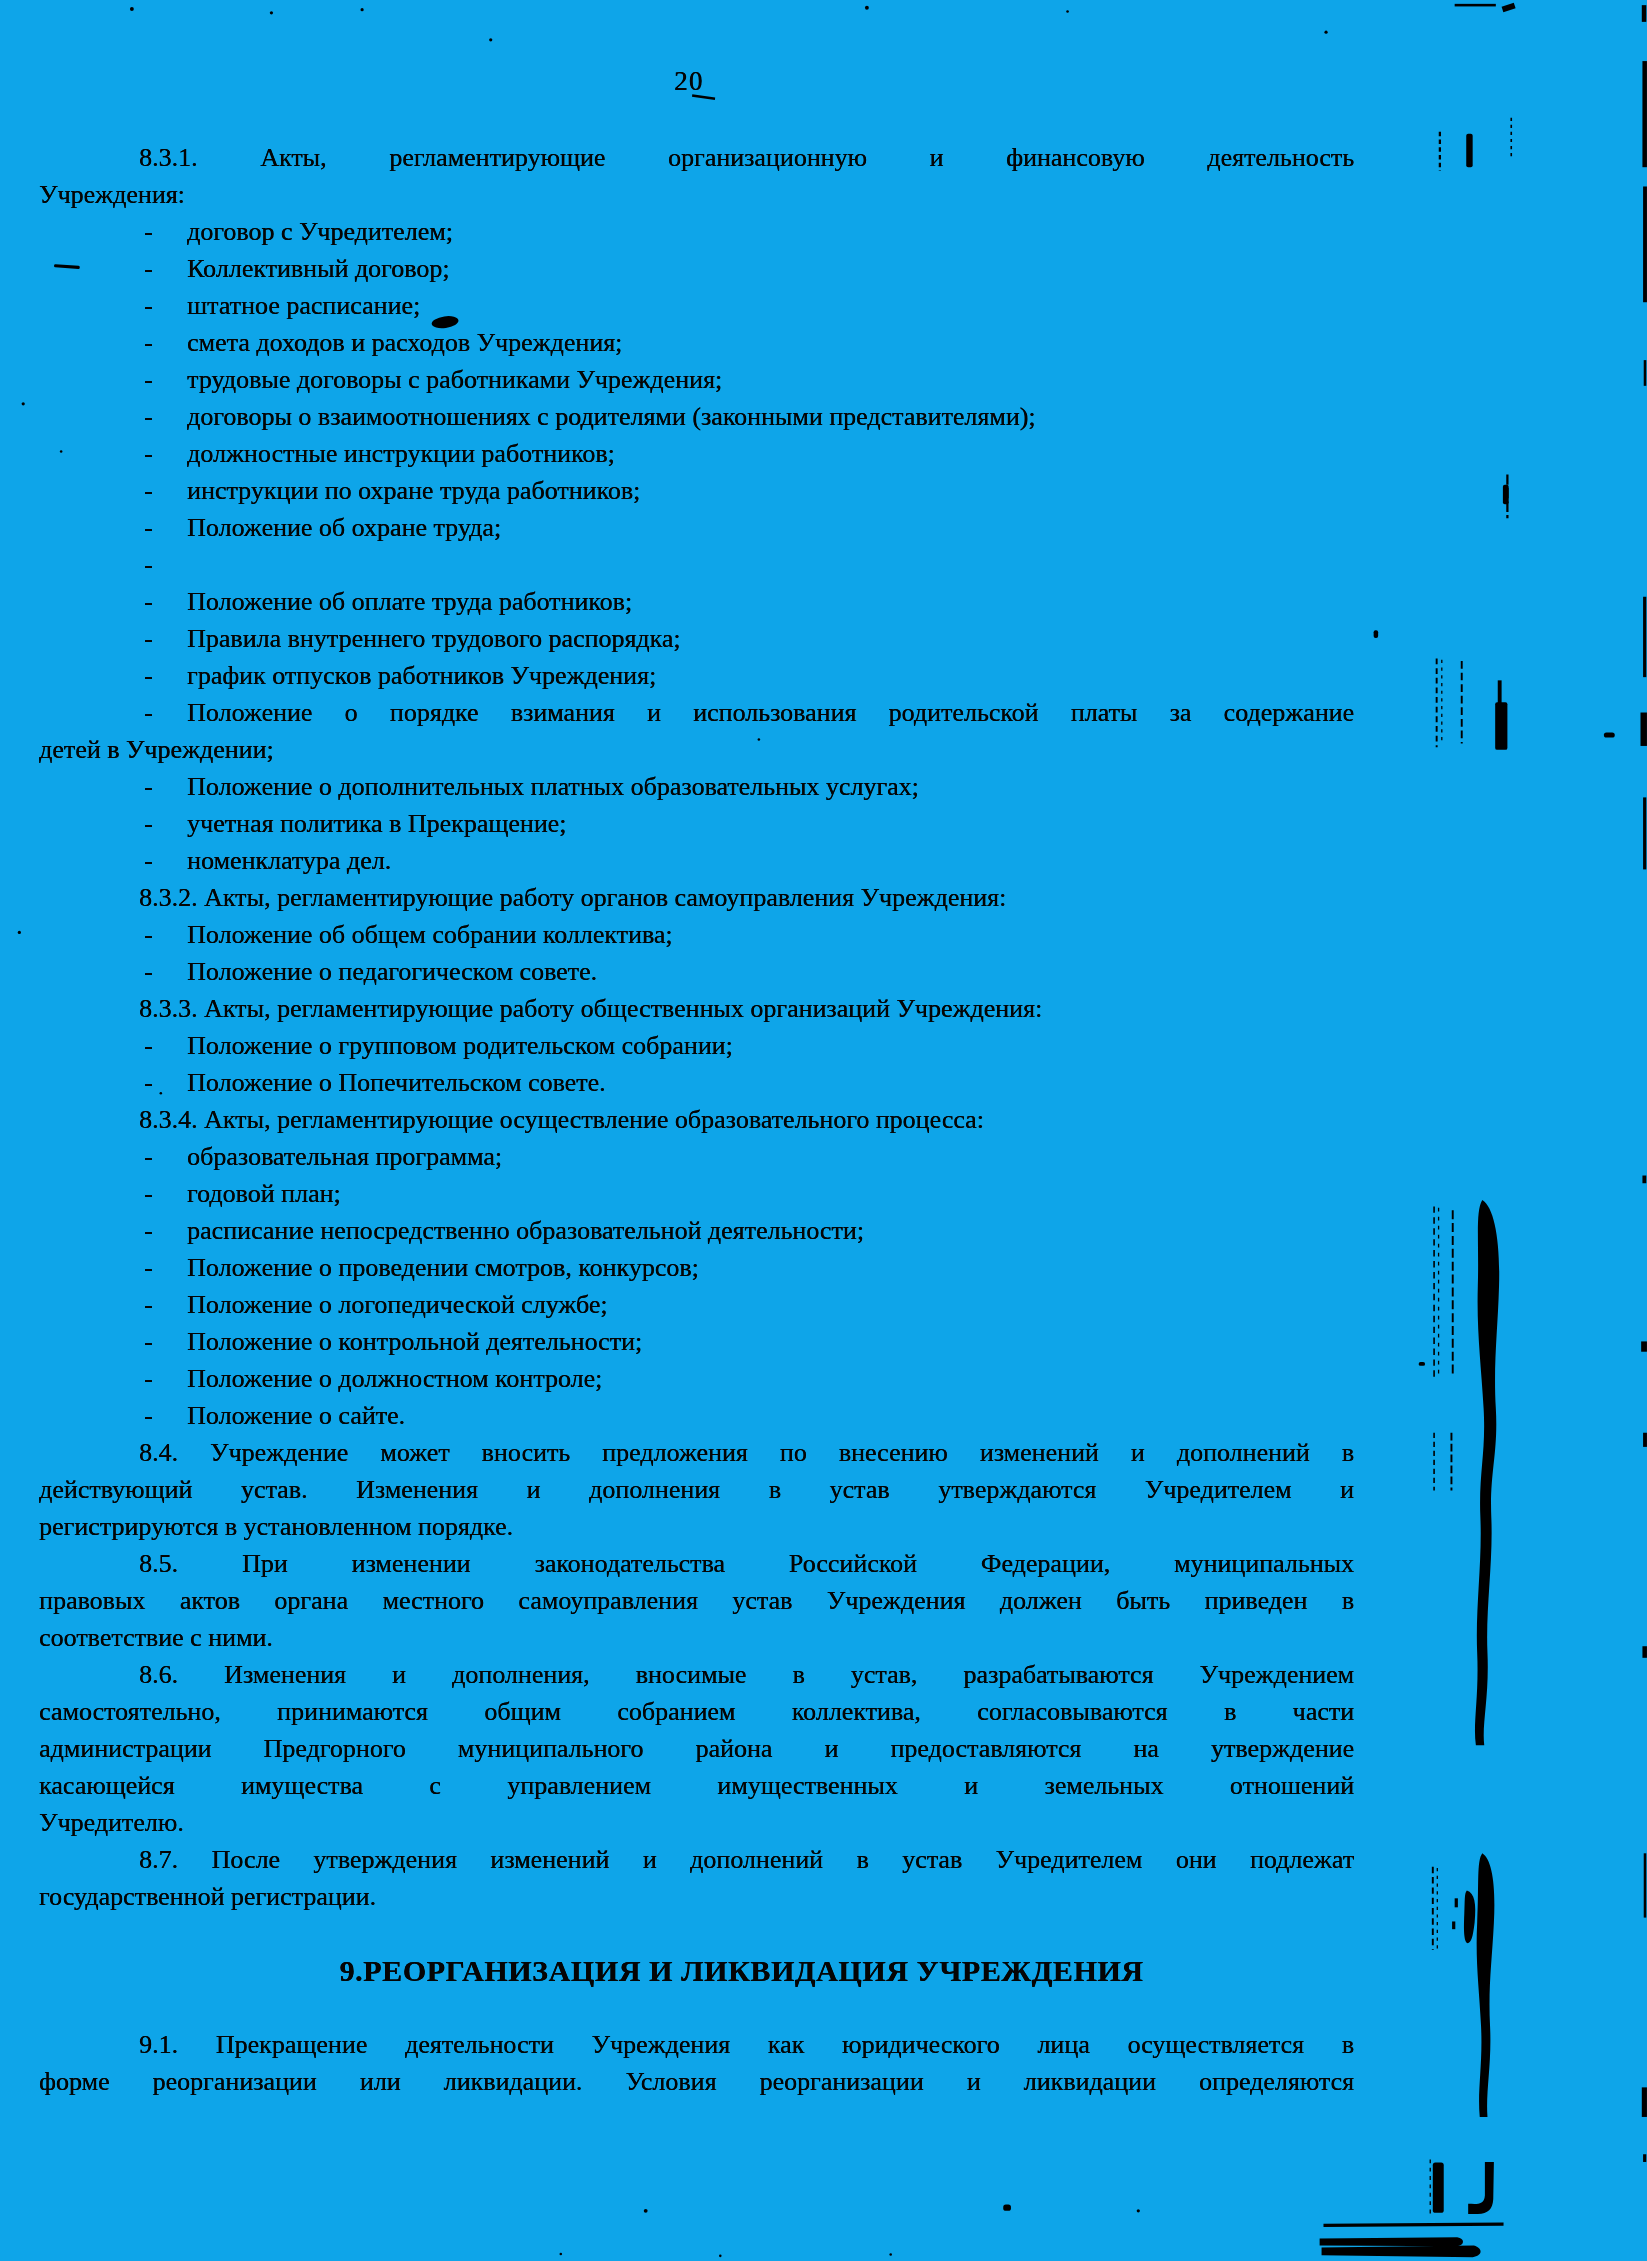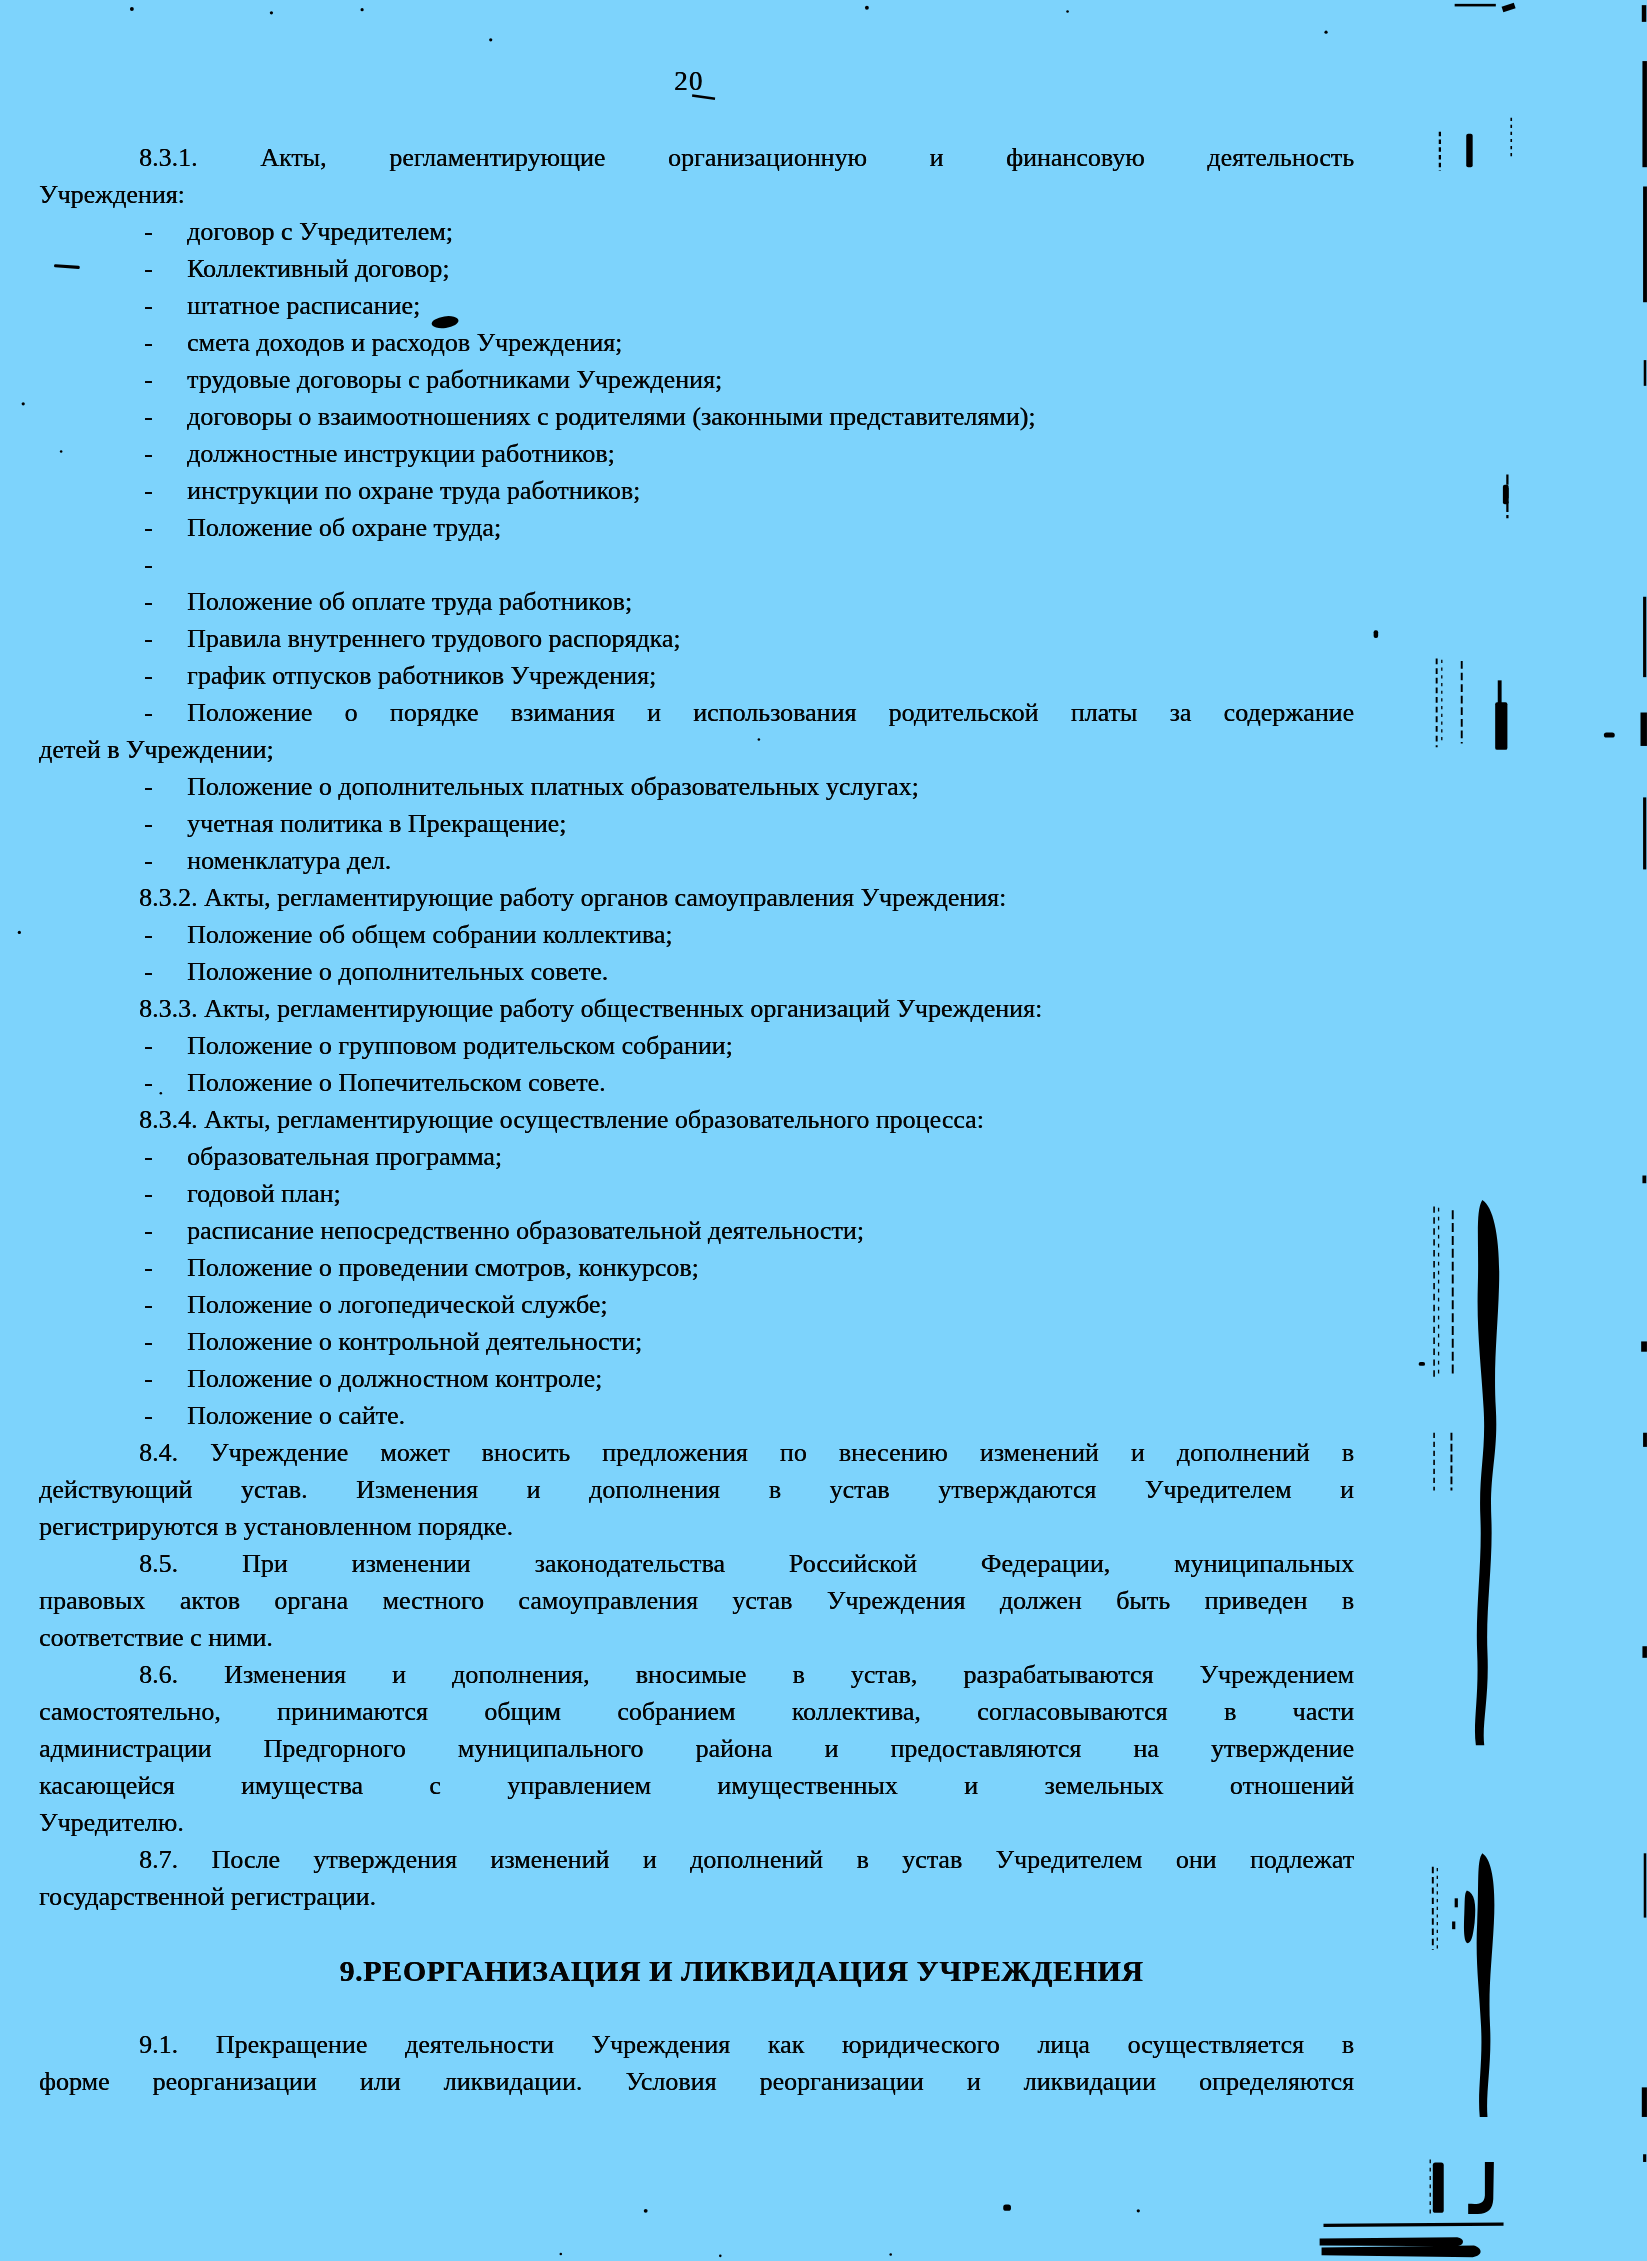--- a/index.html
+++ b/index.html
@@ -1,19 +1,19 @@
 <!DOCTYPE html>
 <html style="font-size:10.3px"><head>
 <meta charset="utf-8">
 <style>
   html,body { margin:0; padding:0; background:#e8e8e8; }
   #page {
     position:relative;
     width:1647px; height:2261px;
-    background:#7dd3fc;
+    background:#0ea5e9;
     overflow:hidden;
     font-family:"Liberation Serif","DejaVu Serif",serif;
     color:#050505;
   }
   #page-number {
     position:absolute; left:674px; top:66px;
     font-size:27px; line-height:30px;
     letter-spacing:1.3px;
     text-shadow:0.4px 0 #000;
   }
@@ -58,21 +58,21 @@
       <div class="ln li"><span class="dash">-</span><span>Положение об оплате труда работников;</span></div>
       <div class="ln li"><span class="dash">-</span><span>Правила внутреннего трудового распорядка;</span></div>
       <div class="ln li"><span class="dash">-</span><span>график отпусков работников Учреждения;</span></div>
       <div class="ln li j"><span class="dash">-</span><span>Положение о порядке взимания и использования родительской платы за содержание</span></div>
       <div class="ln pc">детей в Учреждении;</div>
       <div class="ln li"><span class="dash">-</span><span>Положение о дополнительных платных образовательных услугах;</span></div>
       <div class="ln li"><span class="dash">-</span><span>учетная политика в Прекращение;</span></div>
       <div class="ln li"><span class="dash">-</span><span>номенклатура дел.</span></div>
       <div class="ln pf">8.3.2. Акты, регламентирующие работу органов самоуправления Учреждения:</div>
       <div class="ln li"><span class="dash">-</span><span>Положение об общем собрании  коллектива;</span></div>
-      <div class="ln li"><span class="dash">-</span><span>Положение о дополнительных совете.</span></div>
+      <div class="ln li"><span class="dash">-</span><span>Положение о педагогическом совете.</span></div>
       <div class="ln pf">8.3.3. Акты, регламентирующие работу общественных организаций Учреждения:</div>
       <div class="ln li"><span class="dash">-</span><span>Положение о групповом родительском собрании;</span></div>
       <div class="ln li"><span class="dash">-</span><span>Положение о Попечительском совете.</span></div>
       <div class="ln pf">8.3.4. Акты, регламентирующие осуществление образовательного процесса:</div>
       <div class="ln li"><span class="dash">-</span><span>образовательная программа;</span></div>
       <div class="ln li"><span class="dash">-</span><span>годовой план;</span></div>
       <div class="ln li"><span class="dash">-</span><span>расписание непосредственно образовательной деятельности;</span></div>
       <div class="ln li"><span class="dash">-</span><span>Положение о проведении смотров, конкурсов;</span></div>
       <div class="ln li"><span class="dash">-</span><span>Положение о логопедической службе;</span></div>
       <div class="ln li"><span class="dash">-</span><span>Положение о контрольной деятельности;</span></div>

